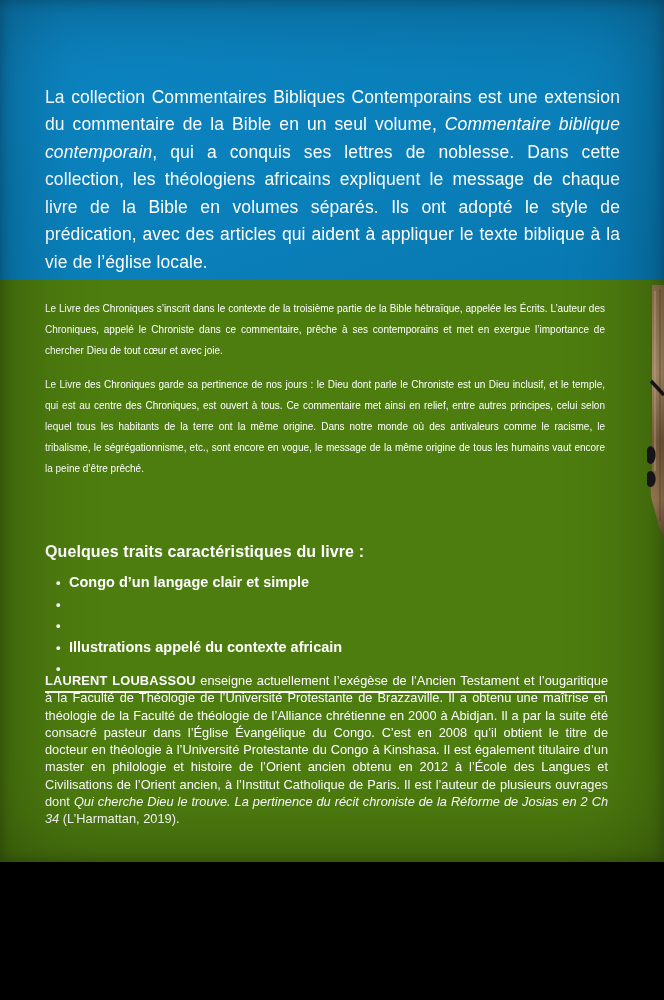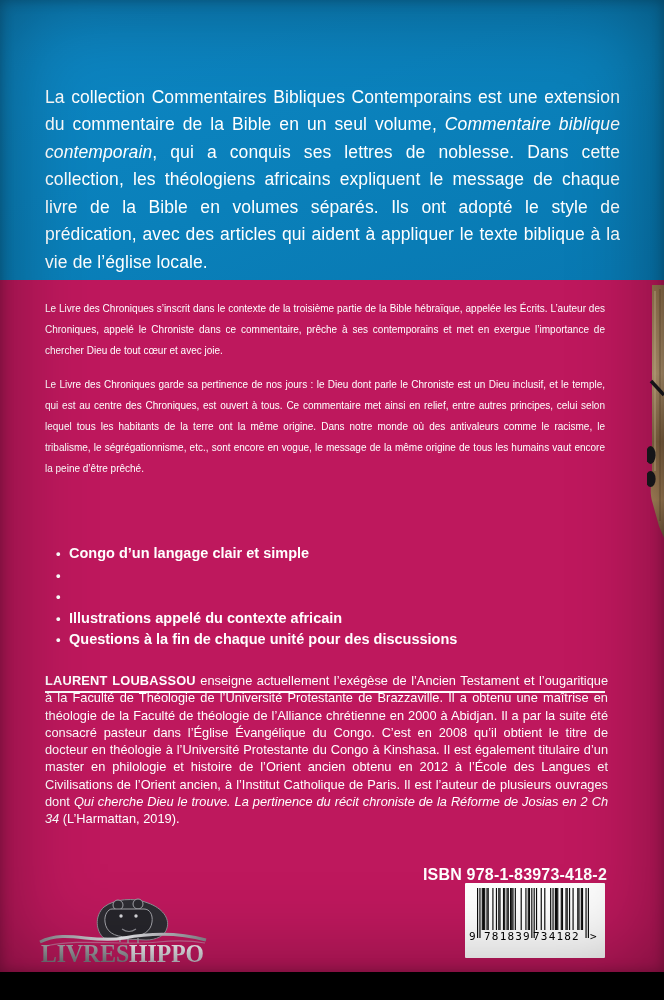--- a/index.html
+++ b/index.html
@@ -1,18 +1,18 @@
 <!DOCTYPE html>
 <html><head>
 <meta charset="utf-8">
 <style>
   html,body{margin:0;padding:0;background:#000;}
   .page{
-    position:relative;width:664px;height:972px;overflow:hidden;
-    background:#be185d;
+    position:relative;width:664px;height:862px;overflow:hidden;
+    background:#4d7c0f;
     font-family:"Liberation Sans",sans-serif;
     -webkit-font-smoothing:antialiased;
   }
   
   .top-band{
     position:absolute;left:0;top:0;width:664px;height:280px;
     background:linear-gradient(160deg,#0d87c5 0%,#0a80ba 55%,#0878b1 100%);
   }
   .top-text{
     position:absolute;left:45px;top:66px;width:575px;
@@ -108,37 +108,37 @@
     <ellipse cx="3.6" cy="170" rx="5" ry="9" fill="#1a191e"></ellipse>
     <ellipse cx="3.6" cy="194" rx="5" ry="8" fill="#1a191e"></ellipse>
   </svg>
 
   <div class="synopsis">
     <p>Le Livre des Chroniques s’inscrit dans le contexte de la troisième partie de la Bible hébraïque, appelée les Écrits. L’auteur des Chroniques, appelé le Chroniste dans ce commentaire, prêche à ses contemporains et met en exergue l’importance de chercher Dieu de tout cœur et avec joie.</p>
     <p>Le Livre des Chroniques garde sa pertinence de nos jours : le Dieu dont parle le Chroniste est un Dieu inclusif, et le temple, qui est au centre des Chroniques, est ouvert à tous. Ce commentaire met ainsi en relief, entre autres principes, celui selon lequel tous les habitants de la terre ont la même origine. Dans notre monde où des antivaleurs comme le racisme, le tribalisme, le ségrégationnisme, etc., sont encore en vogue, le message de la même origine de tous les humains vaut encore la peine d’être prêché.</p>
   </div>
 
   <div class="features">
+    <p class="features-heading">Quelques traits caractéristiques du livre :</p>
     <div class="feature-row">
       <span class="dot">•</span>
       <span>Congo d’un langage clair et simple</span>
     </div>
     <div class="feature-row">
       <span class="dot">•</span>
     </div>
     <div class="feature-row">
       <span class="dot">•</span>
     </div>
     <div class="feature-row">
       <span class="dot">•</span>
       <span>Illustrations appelé du contexte africain</span>
     </div>
     <div class="feature-row">
       <span class="dot">•</span>
-      <span>Questions à la fin de chaque unité pour des discussions</span>
     </div>
   </div>
 
   <div class="divider"></div>
 
   <p class="bio"><span class="name">LAURENT LOUBASSOU</span><span> enseigne actuellement l’exégèse de l’Ancien Testament et l’ougaritique à la Faculté de Théologie de l’Université Protestante de Brazzaville. Il a obtenu une maîtrise en théologie de la Faculté de théologie de l’Alliance chrétienne en 2000 à Abidjan. Il a par la suite été consacré pasteur dans l’Église Évangélique du Congo. C’est en 2008 qu’il obtient le titre de docteur en théologie à l’Université Protestante du Congo à Kinshasa. Il est également titulaire d’un master en philologie et histoire de l’Orient ancien obtenu en 2012 à l’École des Langues et Civilisations de l’Orient ancien, à l’Institut Catholique de Paris. Il est l’auteur de plusieurs ouvrages dont </span><span class="it">Qui cherche Dieu le trouve. La pertinence du récit chroniste de la Réforme de Josias en 2 Ch 34</span><span> (L’Harmattan, 2019).</span></p>
 
   <div class="isbn">ISBN 978-1-83973-418-2</div>
 
   <div class="barcode-box">

